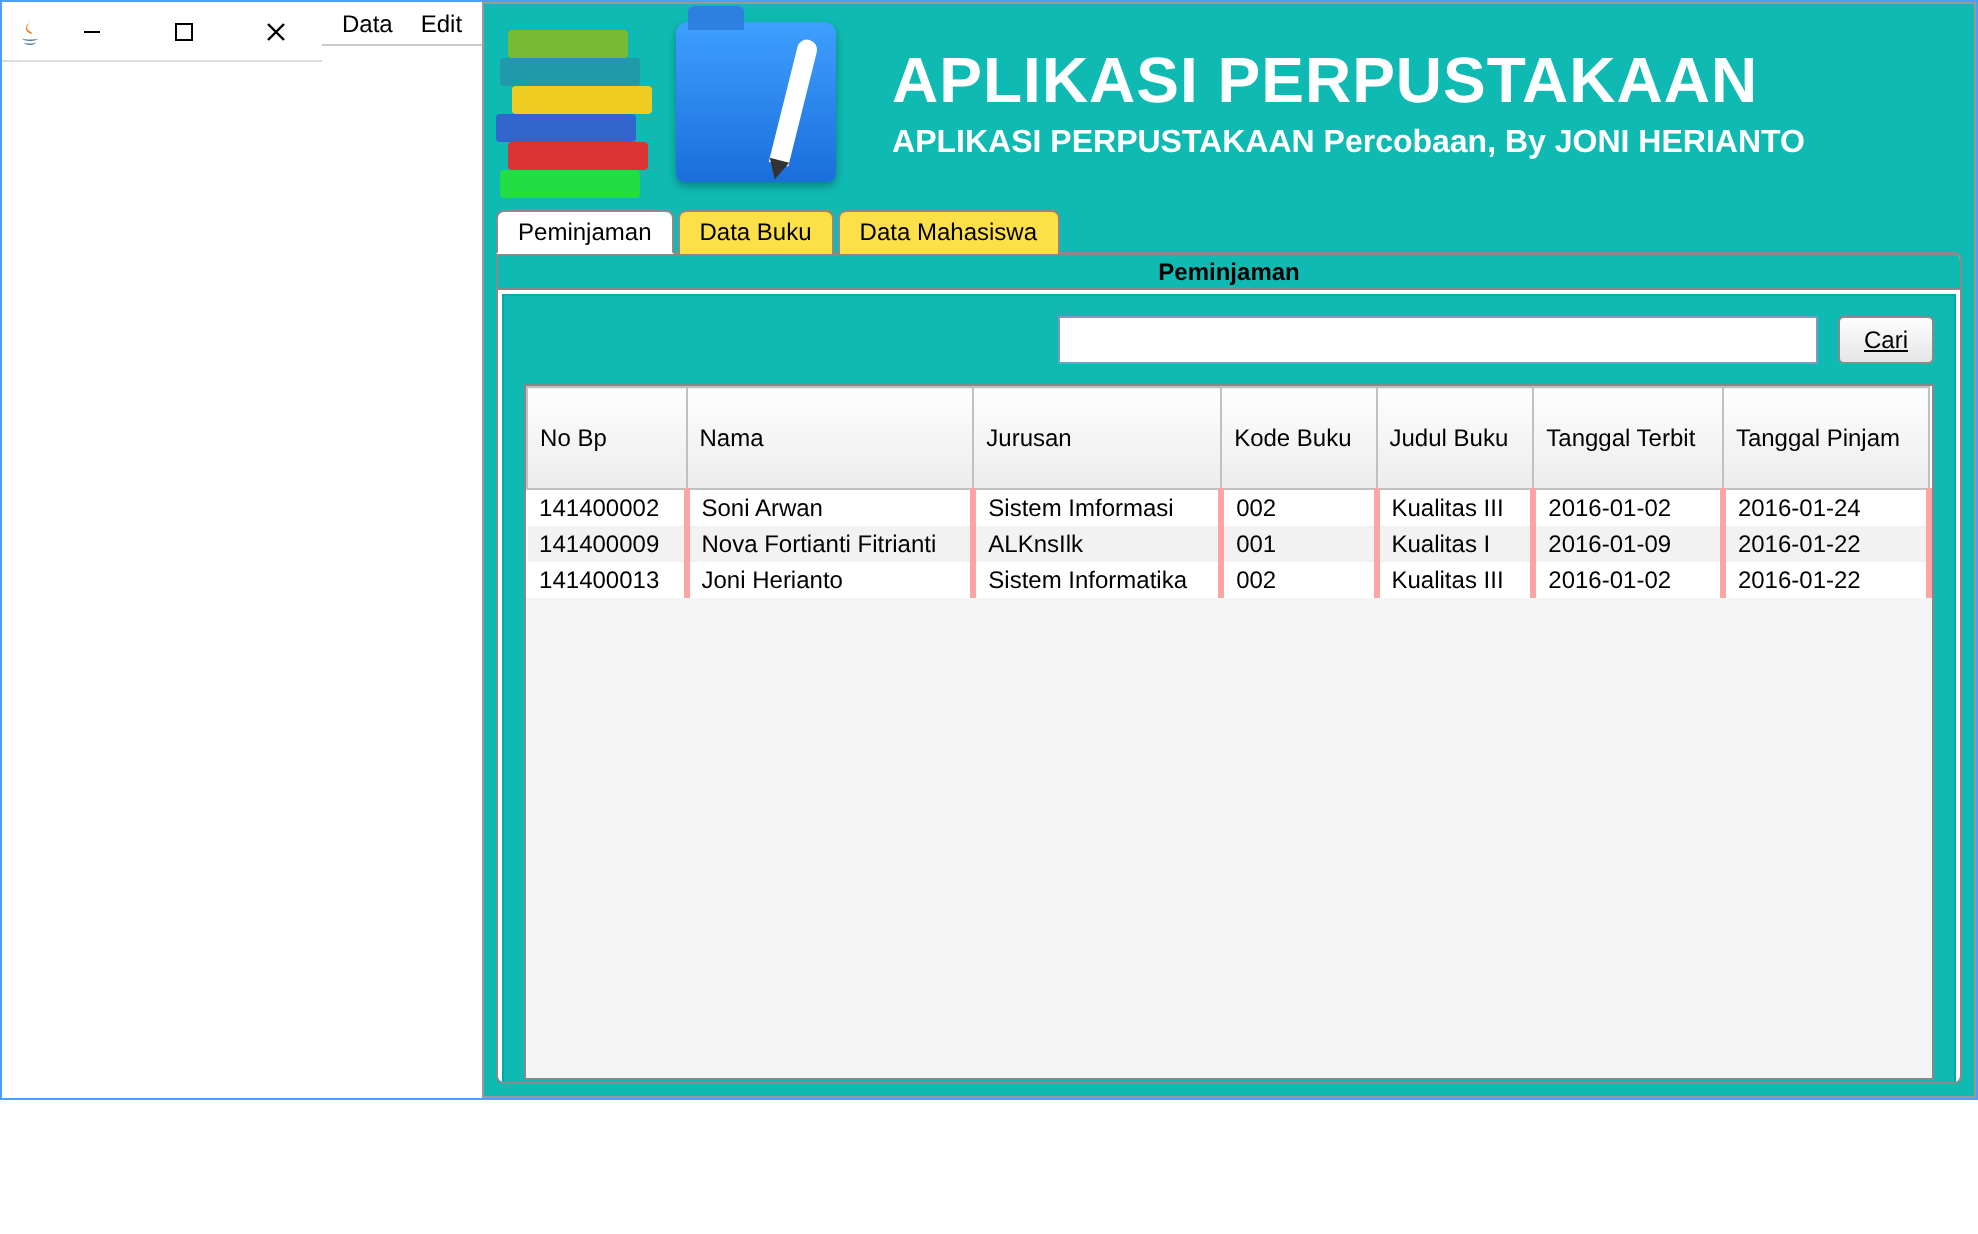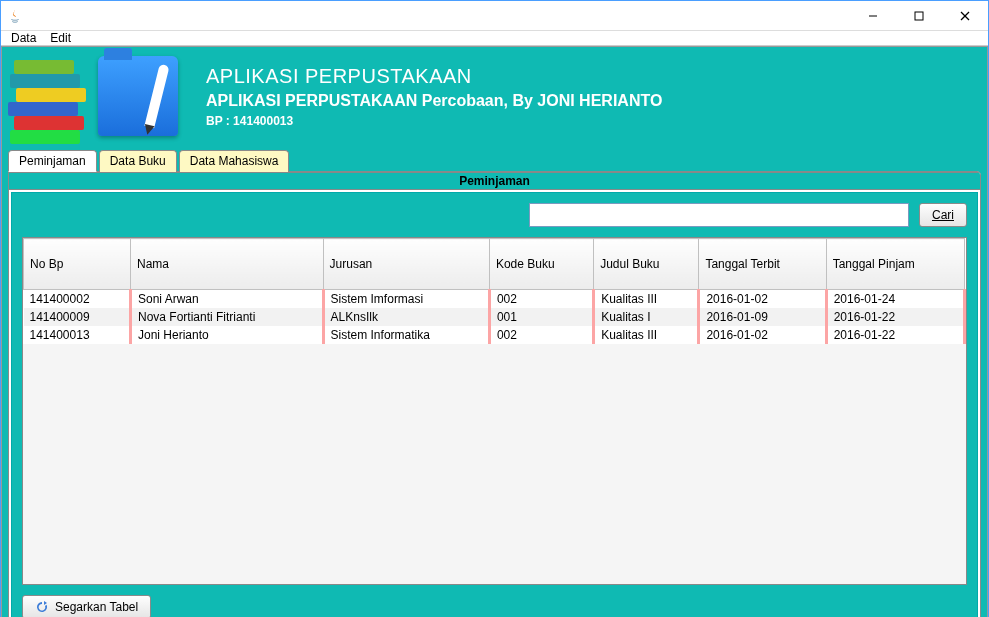--- a/index.html
+++ b/index.html
@@ -6,25 +6,25 @@
 body {
   font-family: Tahoma, Arial, sans-serif;
   font-size: 12px;
   background: #fff;
   width: 989px;
   height: 617px;
   overflow: hidden;
 }
 .window {
   width: 989px;
-  height: 617px;
+  height: 550px;
   border: 1px solid #4a9eff;
   background: #fff;
   display: flex;
-  flex-direction: column;
+  flex-direction: row;
 }
 .titlebar {
   height: 30px;
   background: #fff;
   display: flex;
   align-items: center;
   padding: 0 0 0 6px;
   border-bottom: 1px solid #ddd;
 }
 .titlebar .spacer { flex: 1; }
@@ -95,33 +95,33 @@
 .folder-tab {
   position:absolute;top:-8px;left:6px;width:28px;height:12px;
   background:#2d80e0;border-radius:3px 3px 0 0;
 }
 .pencil {
   position:absolute;width:10px;height:64px;background:#fff;
   left:54px;top:8px;border-radius:5px 5px 0 0;transform:rotate(14deg);
 }
 .pencil::after{content:'';position:absolute;bottom:-8px;left:0;border-left:5px solid transparent;border-right:5px solid transparent;border-top:10px solid #333;}
 .banner-text { margin-left:14px; }
-.banner-title { font-size:20px; font-weight:normal; letter-spacing:.5px; }
+.banner-title { font-size:32px; font-weight:bold; letter-spacing:.5px; }
 .banner-sub { font-size:16px; font-weight:bold; margin-top:4px; }
 .banner-bp { font-size:12px; font-weight:bold; margin-top:4px; }
 .banner-right { margin-left:auto; text-align:right; }
 .clock { font-size:18px; font-weight:bold; }
 .date  { font-size:26px; font-weight:bold; margin-top:2px; }
 .tabs-row {
   background:#0FBAB3;
   padding:4px 6px 0 6px;
 }
 .tabset { display:flex; gap:2px; }
 .tab {
-  background:#fef9c3;
+  background:#fde047;
   border:1px solid #8a8a8a;
   border-bottom:none;
   border-radius:4px 4px 0 0;
   padding:3px 10px;
   font-size:12px;
   cursor:pointer;
   position:relative;
   top:1px;
 }
 .tab.selected { background:#fff; border-bottom:1px solid #fff; z-index:2; }
@@ -256,21 +256,20 @@
             <div class="book b6"></div>
         </div>
         <div class="folder-icon">
           <div class="folder-tab"></div>
           <div class="pencil"></div>
         </div>
       </div>
       <div class="banner-text">
         <div class="banner-title">APLIKASI PERPUSTAKAAN</div>
         <div class="banner-sub">APLIKASI PERPUSTAKAAN Percobaan, By JONI HERIANTO</div>
-        <div class="banner-bp">BP : 141400013</div>
       </div>
     </div>
 
     <div class="tabs-row">
       <div class="tabset">
         <div class="tab selected">Peminjaman</div>
         <div class="tab">Data Buku</div>
         <div class="tab">Data Mahasiswa</div>
       </div>
     </div>

